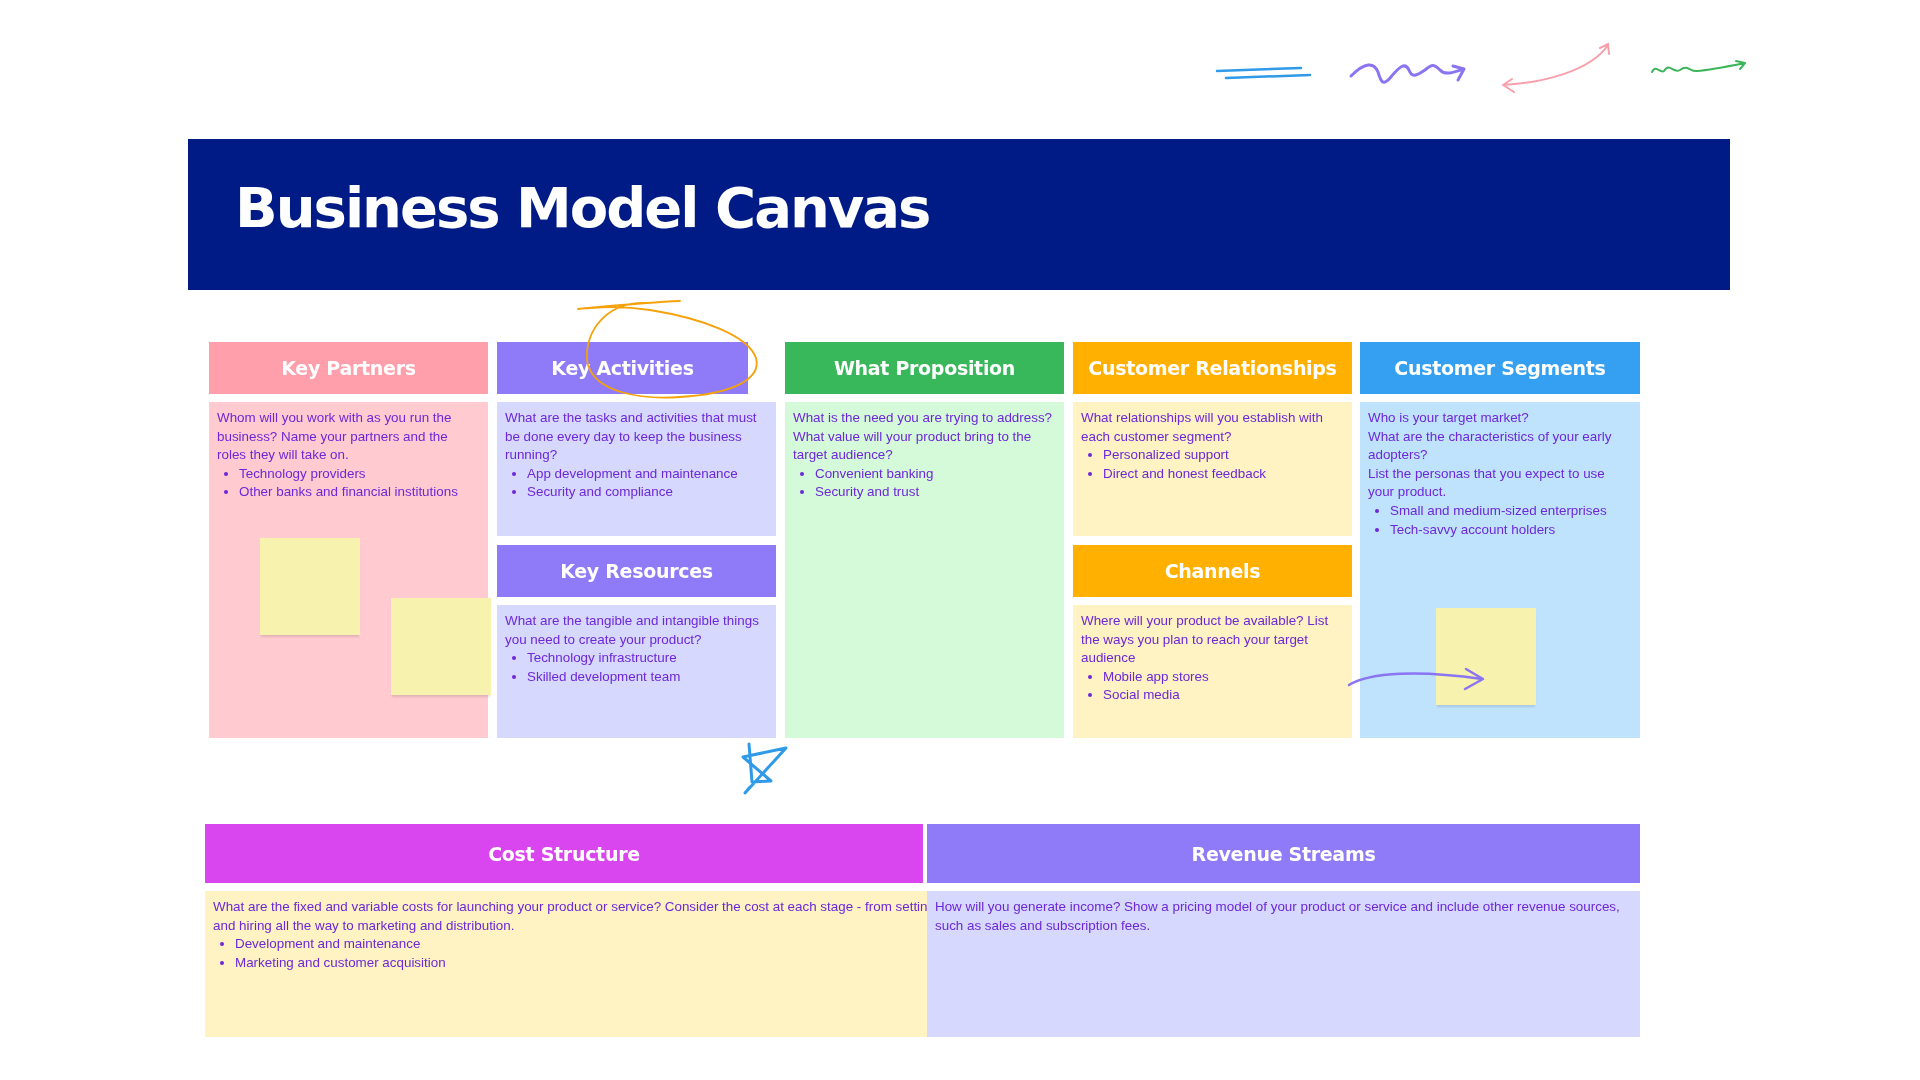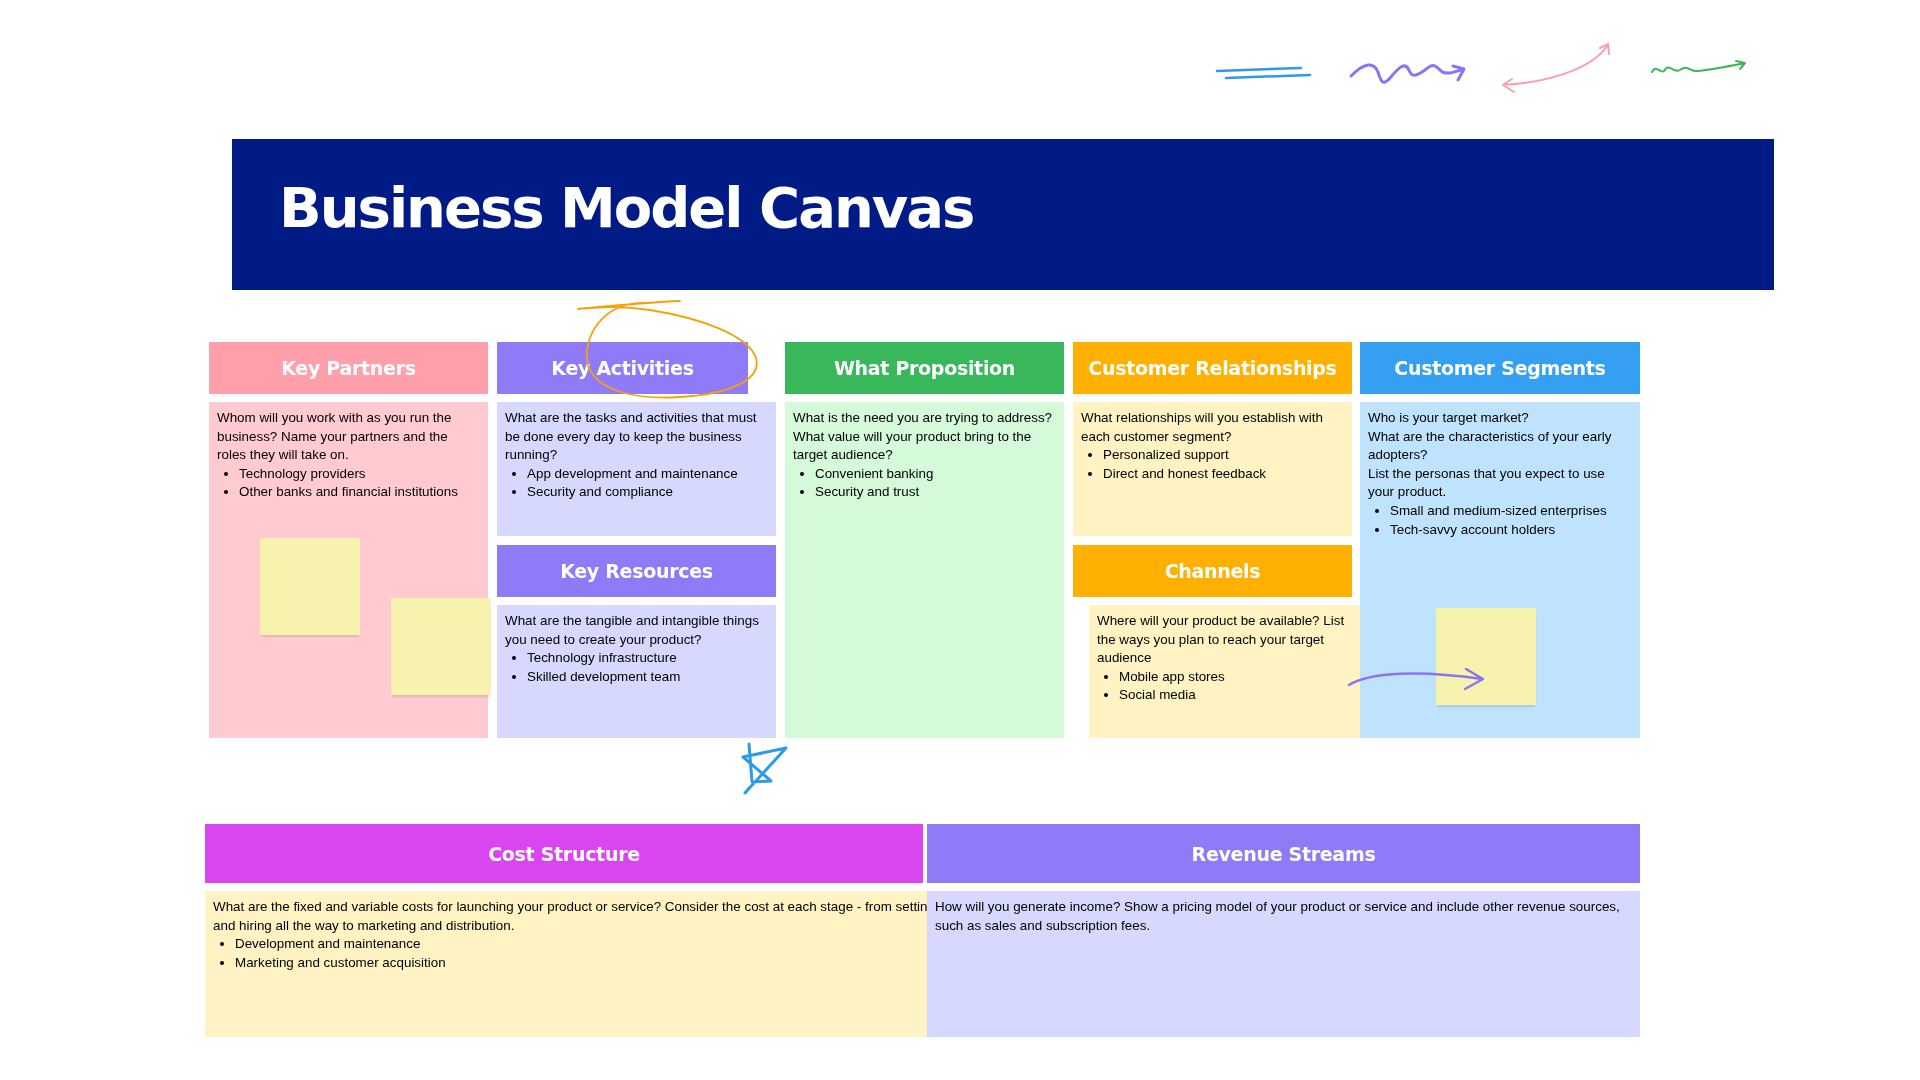--- a/index.html
+++ b/index.html
@@ -1,24 +1,24 @@
 <!DOCTYPE html>
 <html><head>
 <meta charset="utf-8">
 <style>
   html, body { margin:0; padding:0; }
   body { width:1920px; height:1080px; position:relative; background:#ffffff; overflow:hidden;
          font-family:"Liberation Sans", sans-serif; }
-  .abs { position:absolute;margin-left:44px; }
+  .abs { position:absolute; }
   .title-bar { left:188px; top:139px; width:1542px; height:151px; background:#001b85; }
   .title-bar h1 { position:absolute; left:47px; top:36px; margin:0; color:#ffffff;
          font-family:"DejaVu Sans", sans-serif; font-weight:bold; font-size:56px; letter-spacing:-2px; }
   .sec-head { position:absolute; display:flex; align-items:center; justify-content:center;
          color:#ffffff; font-weight:bold; font-size:19px; font-family:"DejaVu Sans", sans-serif; letter-spacing:-0.3px; }
-  .sec-body { position:absolute; box-sizing:border-box; padding:7px 8px; color:#000000; font-size:13.4px; line-height:18.6px; }
+  .sec-body { position:absolute; box-sizing:border-box; padding:7px 8px; color:#6d28d9; font-size:13.4px; line-height:18.6px; }
   .sec-body p { margin:0; }
   .sec-body ul { margin:0; padding-left:22px; }
   .sec-body li { margin:0; }
   .sticky { position:absolute; width:100px; height:97px; background:#f7f3ae; box-shadow:0 3px 2px -1px rgba(0,0,0,0.12); }
   svg.doodle { position:absolute; overflow:visible; }
 </style>
 </head>
 <body>
 
 <svg class="doodle" style="left:0;top:0;" width="1920" height="1080">
@@ -86,21 +86,21 @@
   <p>What relationships will you establish with each customer segment?</p>
   <ul>
     <li>Personalized support</li>
     <li>Direct and honest feedback</li>
   </ul>
 </div>
 
 <div class="sec-head" style="left:1073px;top:545px;width:279px;height:52px;background:#ffb000;">
   <span>Channels</span>
 </div>
-<div class="sec-body" style="left:1073px;top:605px;width:279px;height:133px;background:#fff3c3;margin-left:16px;">
+<div class="sec-body" style="left:1073px;top:605px;width:279px;height:133px;background:#fff3c3;">
   <p>Where will your product be available? List the ways you plan to reach your target audience</p>
   <ul>
     <li>Mobile app stores</li>
     <li>Social media</li>
   </ul>
 </div>
 
 <div class="sec-head" style="left:1360px;top:342px;width:280px;height:52px;background:#35a0f2;">
   <span>Customer Segments</span>
 </div>

